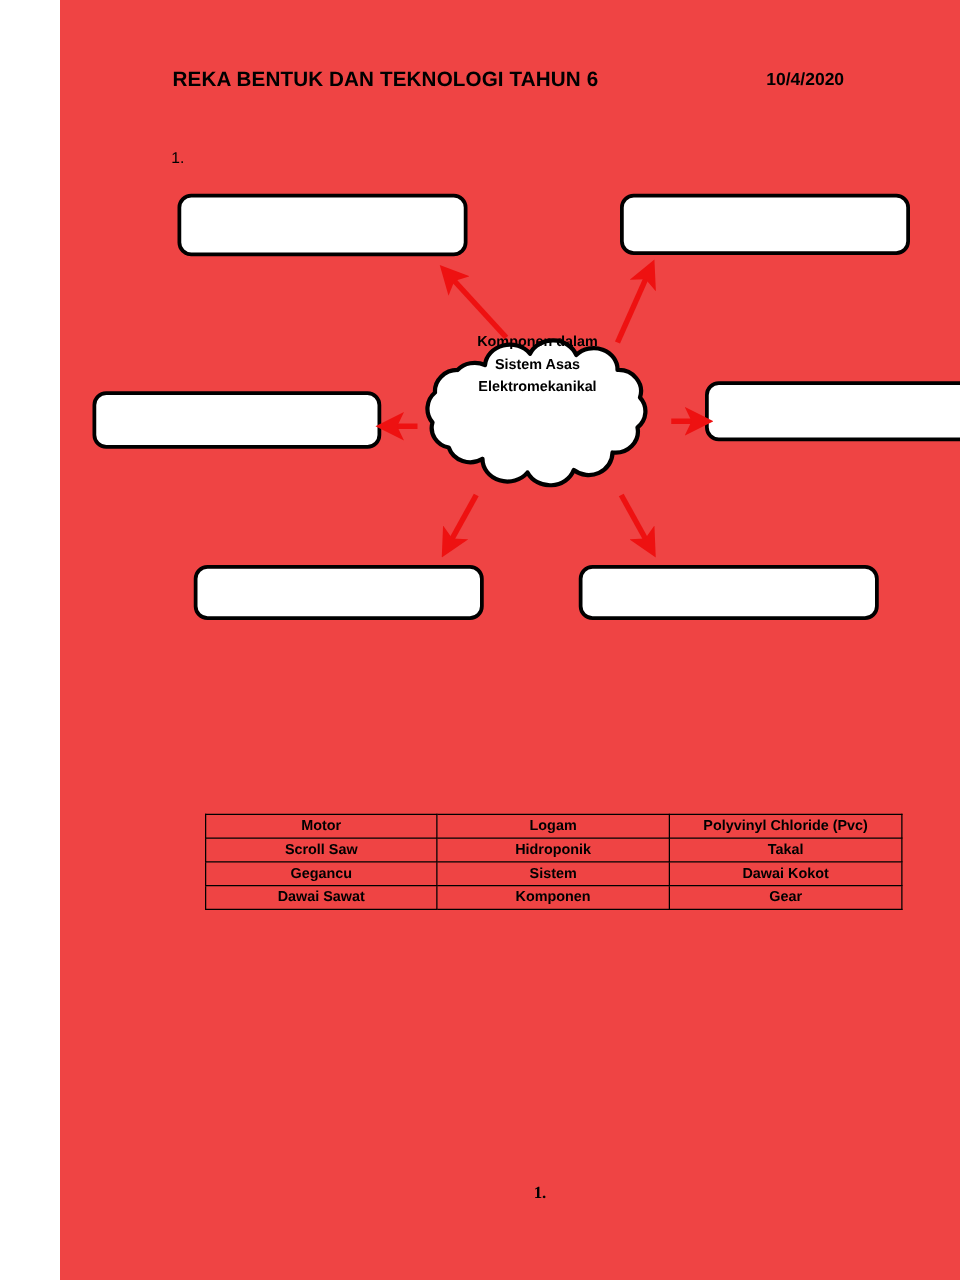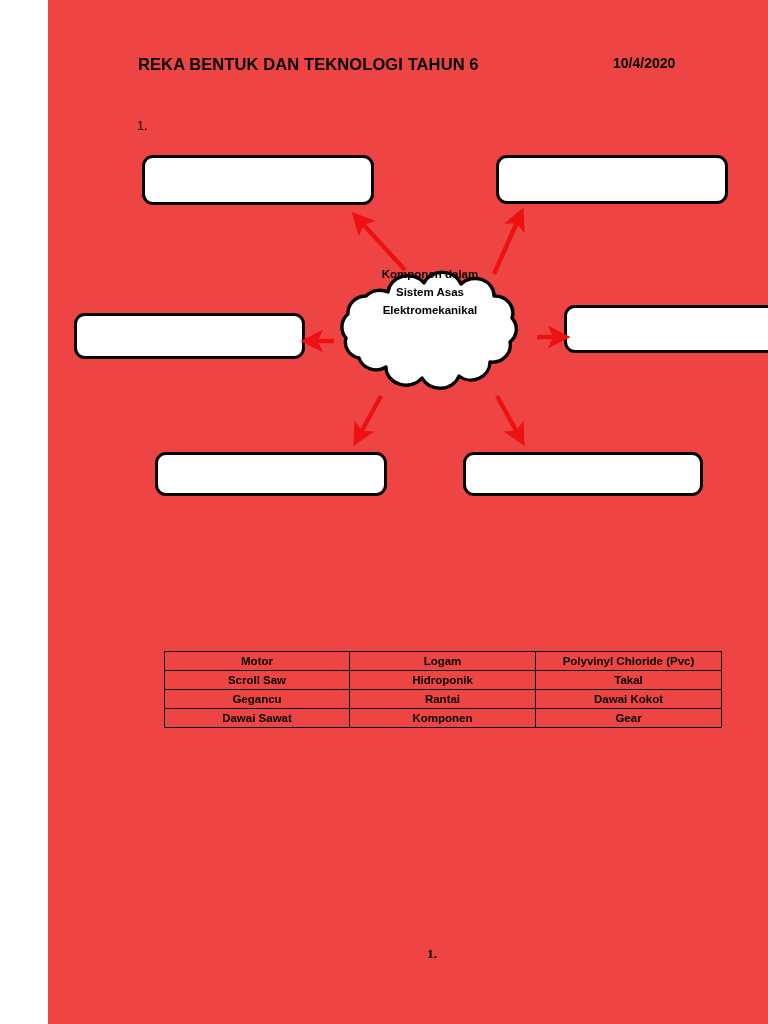--- a/index.html
+++ b/index.html
@@ -219,21 +219,21 @@
           <td>Logam</td>
           <td>Polyvinyl Chloride (Pvc)</td>
         </tr>
         <tr>
           <td>Scroll Saw</td>
           <td>Hidroponik</td>
           <td>Takal</td>
         </tr>
         <tr>
           <td>Gegancu</td>
-          <td>Rantai</td>
+          <td>Sistem</td>
           <td>Dawai Kokot</td>
         </tr>
         <tr>
           <td>Dawai Sawat</td>
           <td>Komponen</td>
           <td>Gear</td>
         </tr>
       </tbody>
   </table>
 

